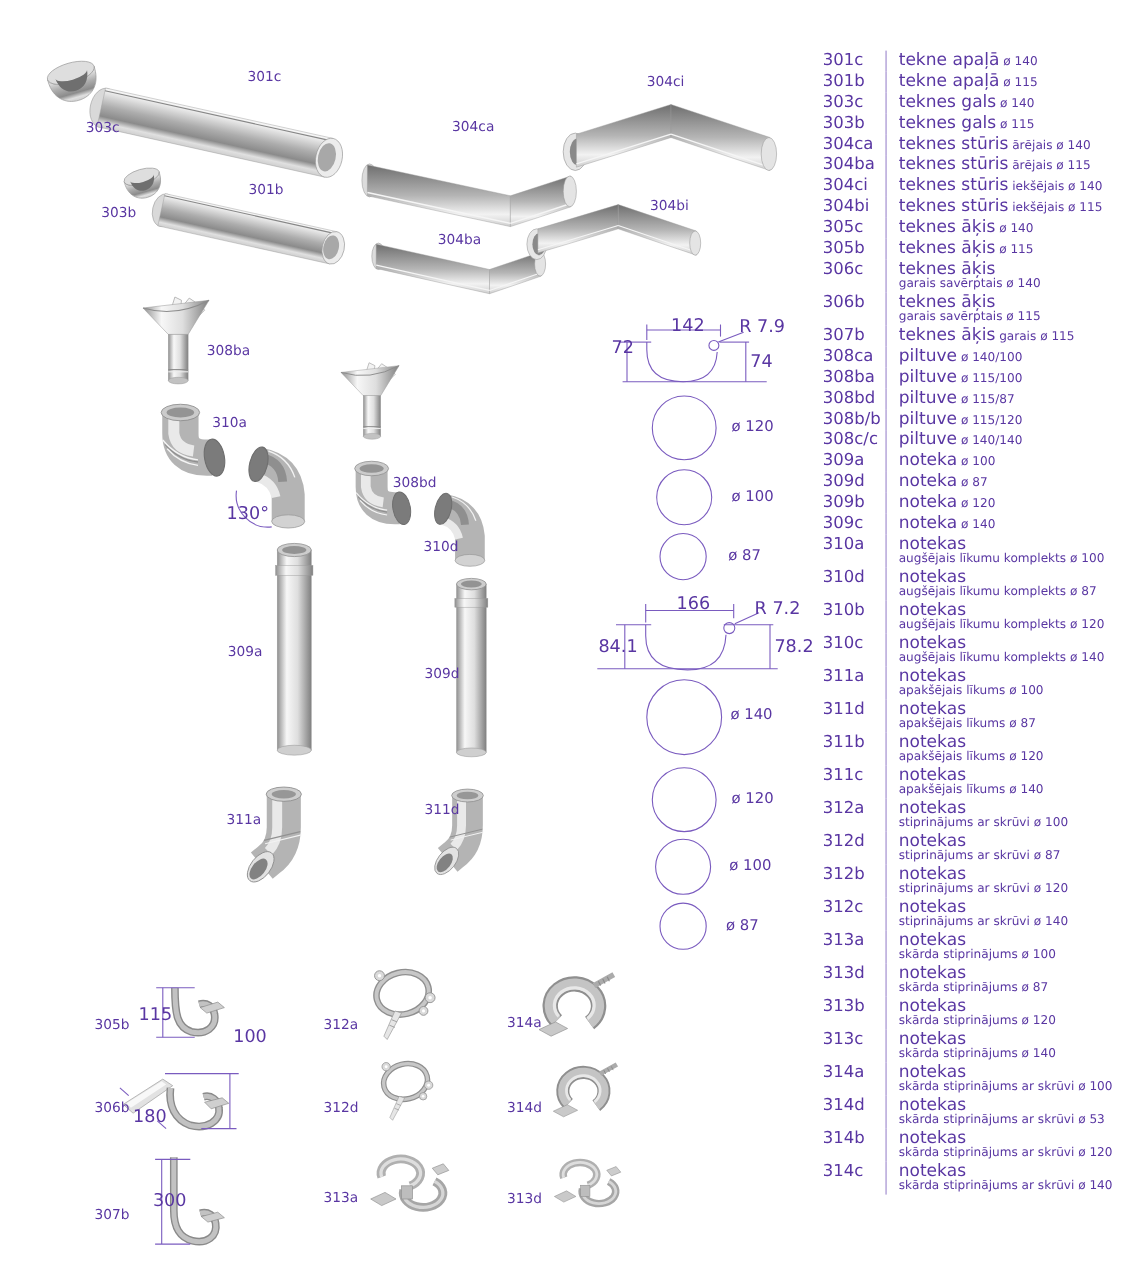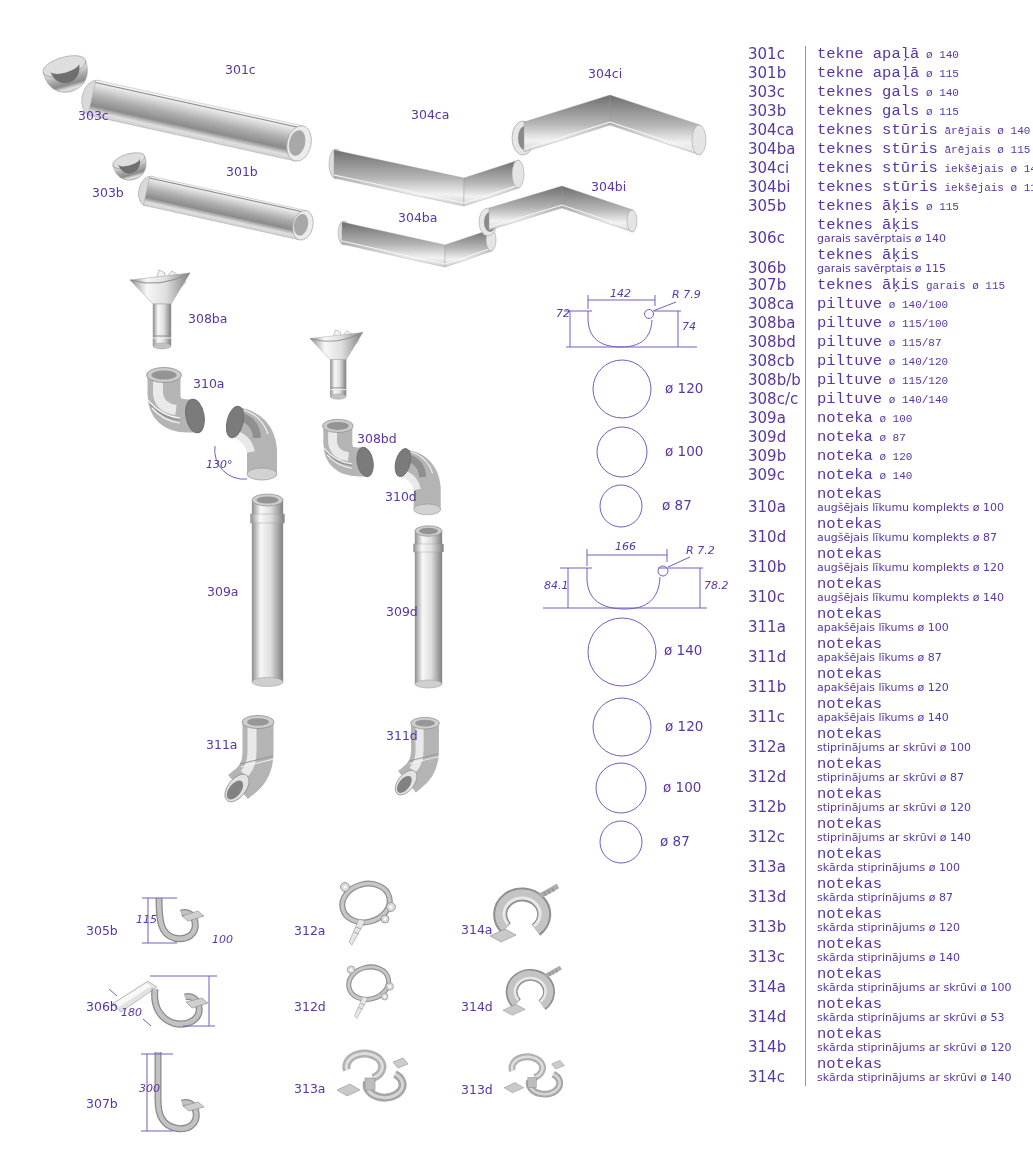--- a/index.html
+++ b/index.html
@@ -1,28 +1,28 @@
 <!DOCTYPE html>
 <html><head>
 <meta charset="utf-8">
 <style>
   :root{ --accent:#5936a2; --dim:#7a5bbf; --sep:#9b85cc; }
   html,body{margin:0;padding:0;background:#ffffff;}
   .page{position:relative;width:1033px;height:1154px;background:#ffffff;overflow:hidden;
         font-family:"DejaVu Sans", sans-serif;color:var(--accent);}
   .fig-svg{position:absolute;left:0;top:0;}
   .fig-label{position:absolute;font-size:12.5px;line-height:1;color:var(--accent);white-space:nowrap;}
-  .dim-label{position:absolute;font-size:11px;line-height:1;color:var(--accent);white-space:nowrap;font-style:italic;}
+  .dim-label{position:absolute;font-size:16px;line-height:1;color:var(--accent);white-space:nowrap;}
   .circ-label{position:absolute;font-size:13.5px;line-height:1;color:var(--accent);white-space:nowrap;}
   .parts-list{position:absolute;left:748px;top:46px;width:285px;}
   .plist-row{display:flex;height:19px;align-items:flex-start;}
-  .plist-row.double{height:30px;align-items:flex-end;}
+  .plist-row.double{height:30px;}
   .plist-code{width:57px;flex:0 0 57px;font-size:15px;line-height:17px;color:var(--accent);}
   .plist-body{flex:1;border-left:1px solid var(--sep);padding-left:11px;min-height:100%;}
-  .plist-line{font-size:15.5px;line-height:17px;white-space:nowrap;font-family:Liberation Mono, monospace;}
+  .plist-line{font-size:15.5px;line-height:17px;white-space:nowrap;}
   .plist-spec{font-size:11px;}
   .plist-sub{font-size:11px;line-height:11px;margin-top:-1px;white-space:nowrap;}
 </style>
 </head>
 <body>
 
 <div class="page">
 
   <svg class="fig-svg" width="750" height="1154" viewBox="0 0 750 1154">
     <defs>
@@ -318,21 +318,21 @@
   <div class="fig-label" style="left:86px;top:925px;">305b</div>
   <div class="fig-label" style="left:86px;top:1001px;">306b</div>
   <div class="fig-label" style="left:86px;top:1098px;">307b</div>
   <div class="fig-label" style="left:294px;top:925px;">312a</div>
   <div class="fig-label" style="left:294px;top:1001px;">312d</div>
   <div class="fig-label" style="left:294px;top:1083px;">313a</div>
   <div class="fig-label" style="left:461px;top:924px;">314a</div>
   <div class="fig-label" style="left:461px;top:1001px;">314d</div>
   <div class="fig-label" style="left:461px;top:1084px;">313d</div>
 
-  <div class="dim-label" style="left:136px;top:914px;">115</div>
+  <div class="dim-label" style="left:126px;top:914px;">115</div>
   <div class="dim-label" style="left:121px;top:1007px;">180</div>
   <div class="dim-label" style="left:212px;top:934px;">100</div>
   <div class="dim-label" style="left:127px;top:1083px;margin-left:12px;">300</div>
 
   <div class="dim-label" style="left:610px;top:288px;">142</div>
   <div class="dim-label" style="left:672px;top:289px;">R 7.9</div>
   <div class="dim-label" style="left:556px;top:308px;">72</div>
   <div class="dim-label" style="left:682px;top:321px;">74</div>
 
   <div class="dim-label" style="left:615px;top:541px;">166</div>
@@ -391,20 +391,26 @@
           <div class="plist-line"><span class="plist-name">teknes stūris</span><span class="plist-spec"> iekšējais ø 140</span></div>
         </div>
       </div>
       <div class="plist-row">
         <div class="plist-code">304bi</div>
         <div class="plist-body">
           <div class="plist-line"><span class="plist-name">teknes stūris</span><span class="plist-spec"> iekšējais ø 115</span></div>
         </div>
       </div>
       <div class="plist-row">
+        <div class="plist-code">305c</div>
+        <div class="plist-body">
+          <div class="plist-line"><span class="plist-name">teknes āķis</span><span class="plist-spec"> ø 140</span></div>
+        </div>
+      </div>
+      <div class="plist-row">
         <div class="plist-code">305b</div>
         <div class="plist-body">
           <div class="plist-line"><span class="plist-name">teknes āķis</span><span class="plist-spec"> ø 115</span></div>
         </div>
       </div>
       <div class="plist-row double">
         <div class="plist-code">306c</div>
         <div class="plist-body">
           <div class="plist-line"><span class="plist-name">teknes āķis</span></div>
           <div class="plist-sub">garais savērptais ø 140</div>
@@ -435,26 +441,20 @@
           <div class="plist-line"><span class="plist-name">piltuve</span><span class="plist-spec"> ø 115/100</span></div>
         </div>
       </div>
       <div class="plist-row">
         <div class="plist-code">308bd</div>
         <div class="plist-body">
           <div class="plist-line"><span class="plist-name">piltuve</span><span class="plist-spec"> ø 115/87</span></div>
         </div>
       </div>
       <div class="plist-row">
-        <div class="plist-code">308cb</div>
-        <div class="plist-body">
-          <div class="plist-line"><span class="plist-name">piltuve</span><span class="plist-spec"> ø 140/120</span></div>
-        </div>
-      </div>
-      <div class="plist-row">
         <div class="plist-code">308b/b</div>
         <div class="plist-body">
           <div class="plist-line"><span class="plist-name">piltuve</span><span class="plist-spec"> ø 115/120</span></div>
         </div>
       </div>
       <div class="plist-row">
         <div class="plist-code">308c/c</div>
         <div class="plist-body">
           <div class="plist-line"><span class="plist-name">piltuve</span><span class="plist-spec"> ø 140/140</span></div>
         </div>

